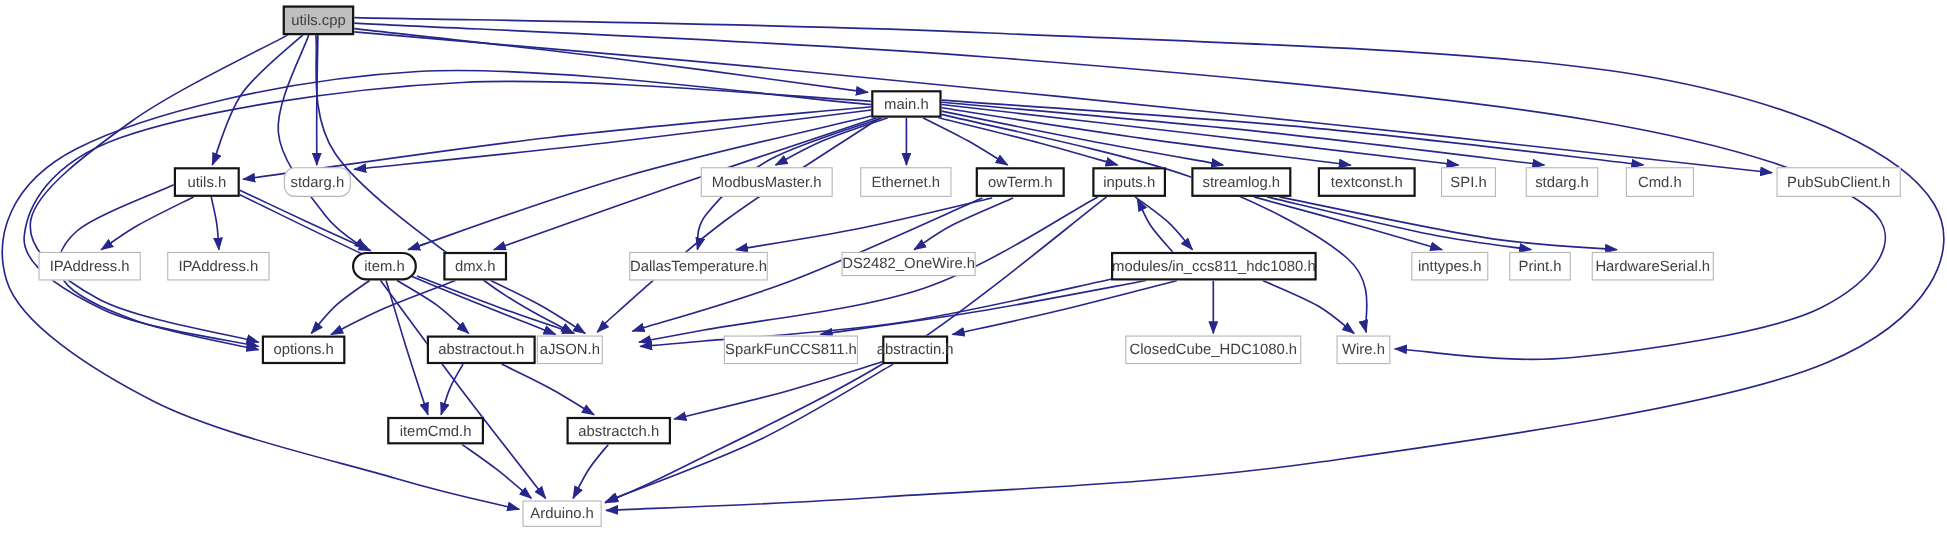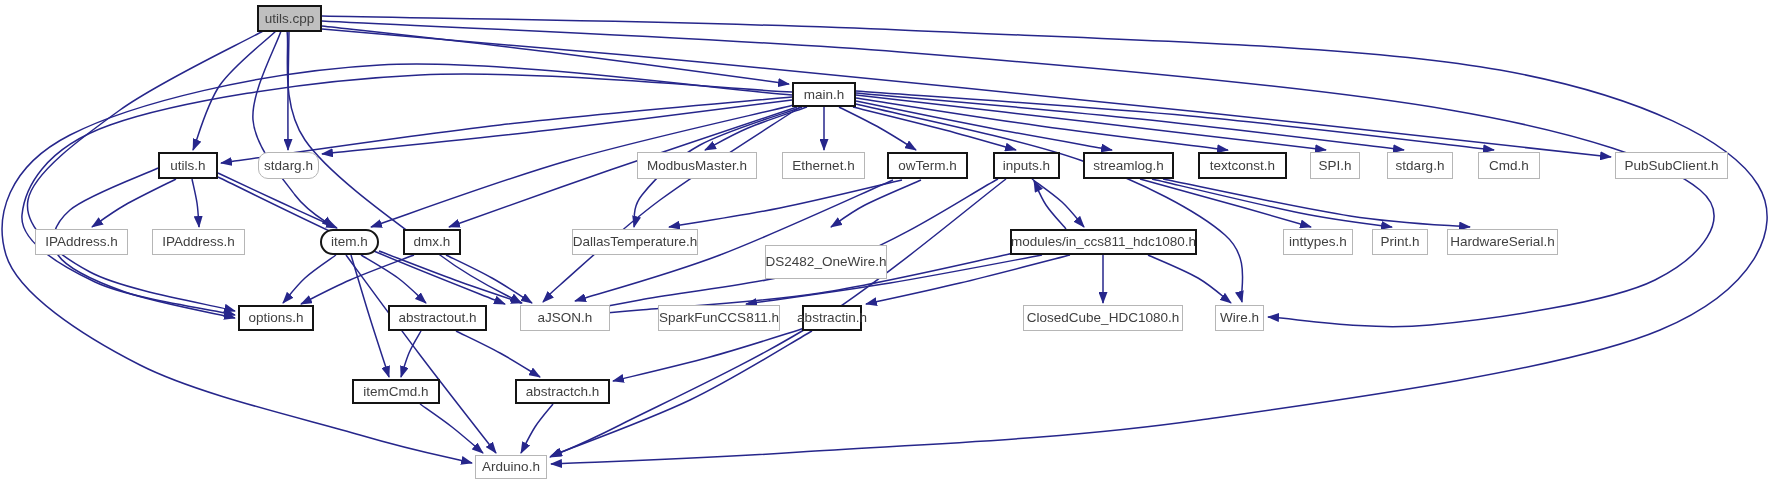--- a/index.html
+++ b/index.html
@@ -112,28 +112,28 @@
       <div class="node doc" style="left: 1198px; top: 152px; width: 89px; height: 27px;">textconst.h</div>
       <div class="node ext" style="left: 1310px; top: 152px; width: 50px; height: 27px; text-align: center;">SPI.h</div>
       <div class="node ext" style="left: 1387px; top: 152px; width: 66px; height: 27px;">stdarg.h</div>
       <div class="node ext" style="left: 1478px; top: 152px; width: 62px; height: 27px;">Cmd.h</div>
       <div class="node ext" style="left: 1615px; top: 152px; width: 113px; height: 27px;">PubSubClient.h</div>
       <div class="node ext" style="left: 35px; top: 229px; width: 93px; height: 26px;">IPAddress.h</div>
       <div class="node ext" style="left: 152px; top: 229px; width: 93px; height: 26px;">IPAddress.h</div>
       <div class="node doc" style="left: 320px; top: 229px; width: 59px; height: 26px; border-radius: 13px;">item.h</div>
       <div class="node doc" style="left: 403px; top: 229px; width: 58px; height: 26px;">dmx.h</div>
       <div class="node ext" style="left: 572px; top: 229px; width: 126px; height: 26px;">DallasTemperature.h</div>
-      <div class="node ext" style="left: 765px; top: 229px; width: 122px; height: 34px; margin-top: 16px;">DS2482_OneWire.h</div>
+      <div class="node ext" style="left: 765px; top: 229px; width: 122px; height: 22px;">DS2482_OneWire.h</div>
       <div class="node doc" style="left: 1010px; top: 229px; width: 187px; height: 26px;">modules/in_ccs811_hdc1080.h</div>
       <div class="node ext" style="left: 1283px; top: 229px; width: 70px; height: 26px;">inttypes.h</div>
       <div class="node ext" style="left: 1372px; top: 229px; width: 56px; height: 26px;">Print.h</div>
       <div class="node ext" style="left: 1447px; top: 229px; width: 111px; height: 26px;">HardwareSerial.h</div>
       <div class="node doc" style="left: 238px; top: 305px; width: 76px; height: 26px;">options.h</div>
       <div class="node doc" style="left: 388px; top: 305px; width: 99px; height: 26px;">abstractout.h</div>
-      <div class="node ext" style="left: 520px; top: 305px; width: 90px; height: 26px;">aJSON.h</div>
+      <div class="node ext" style="left: 488px; top: 305px; width: 60px; height: 26px;">aJSON.h</div>
       <div class="node ext" style="left: 658px; top: 305px; width: 122px; height: 26px;">SparkFunCCS811.h</div>
       <div class="node doc" style="left: 802px; top: 305px; width: 60px; height: 26px;">abstractin.h</div>
       <div class="node ext" style="left: 1023px; top: 305px; width: 160px; height: 26px;">ClosedCube_HDC1080.h</div>
       <div class="node ext" style="left: 1215px; top: 305px; width: 49px; height: 26px;">Wire.h</div>
       <div class="node doc" style="left: 352px; top: 379px; width: 88px; height: 25px;">itemCmd.h</div>
       <div class="node doc" style="left: 515px; top: 379px; width: 95px; height: 25px;">abstractch.h</div>
       <div class="node ext" style="left: 475px; top: 455px; width: 72px; height: 24px;">Arduino.h</div>
     </div>
 </div>
 

